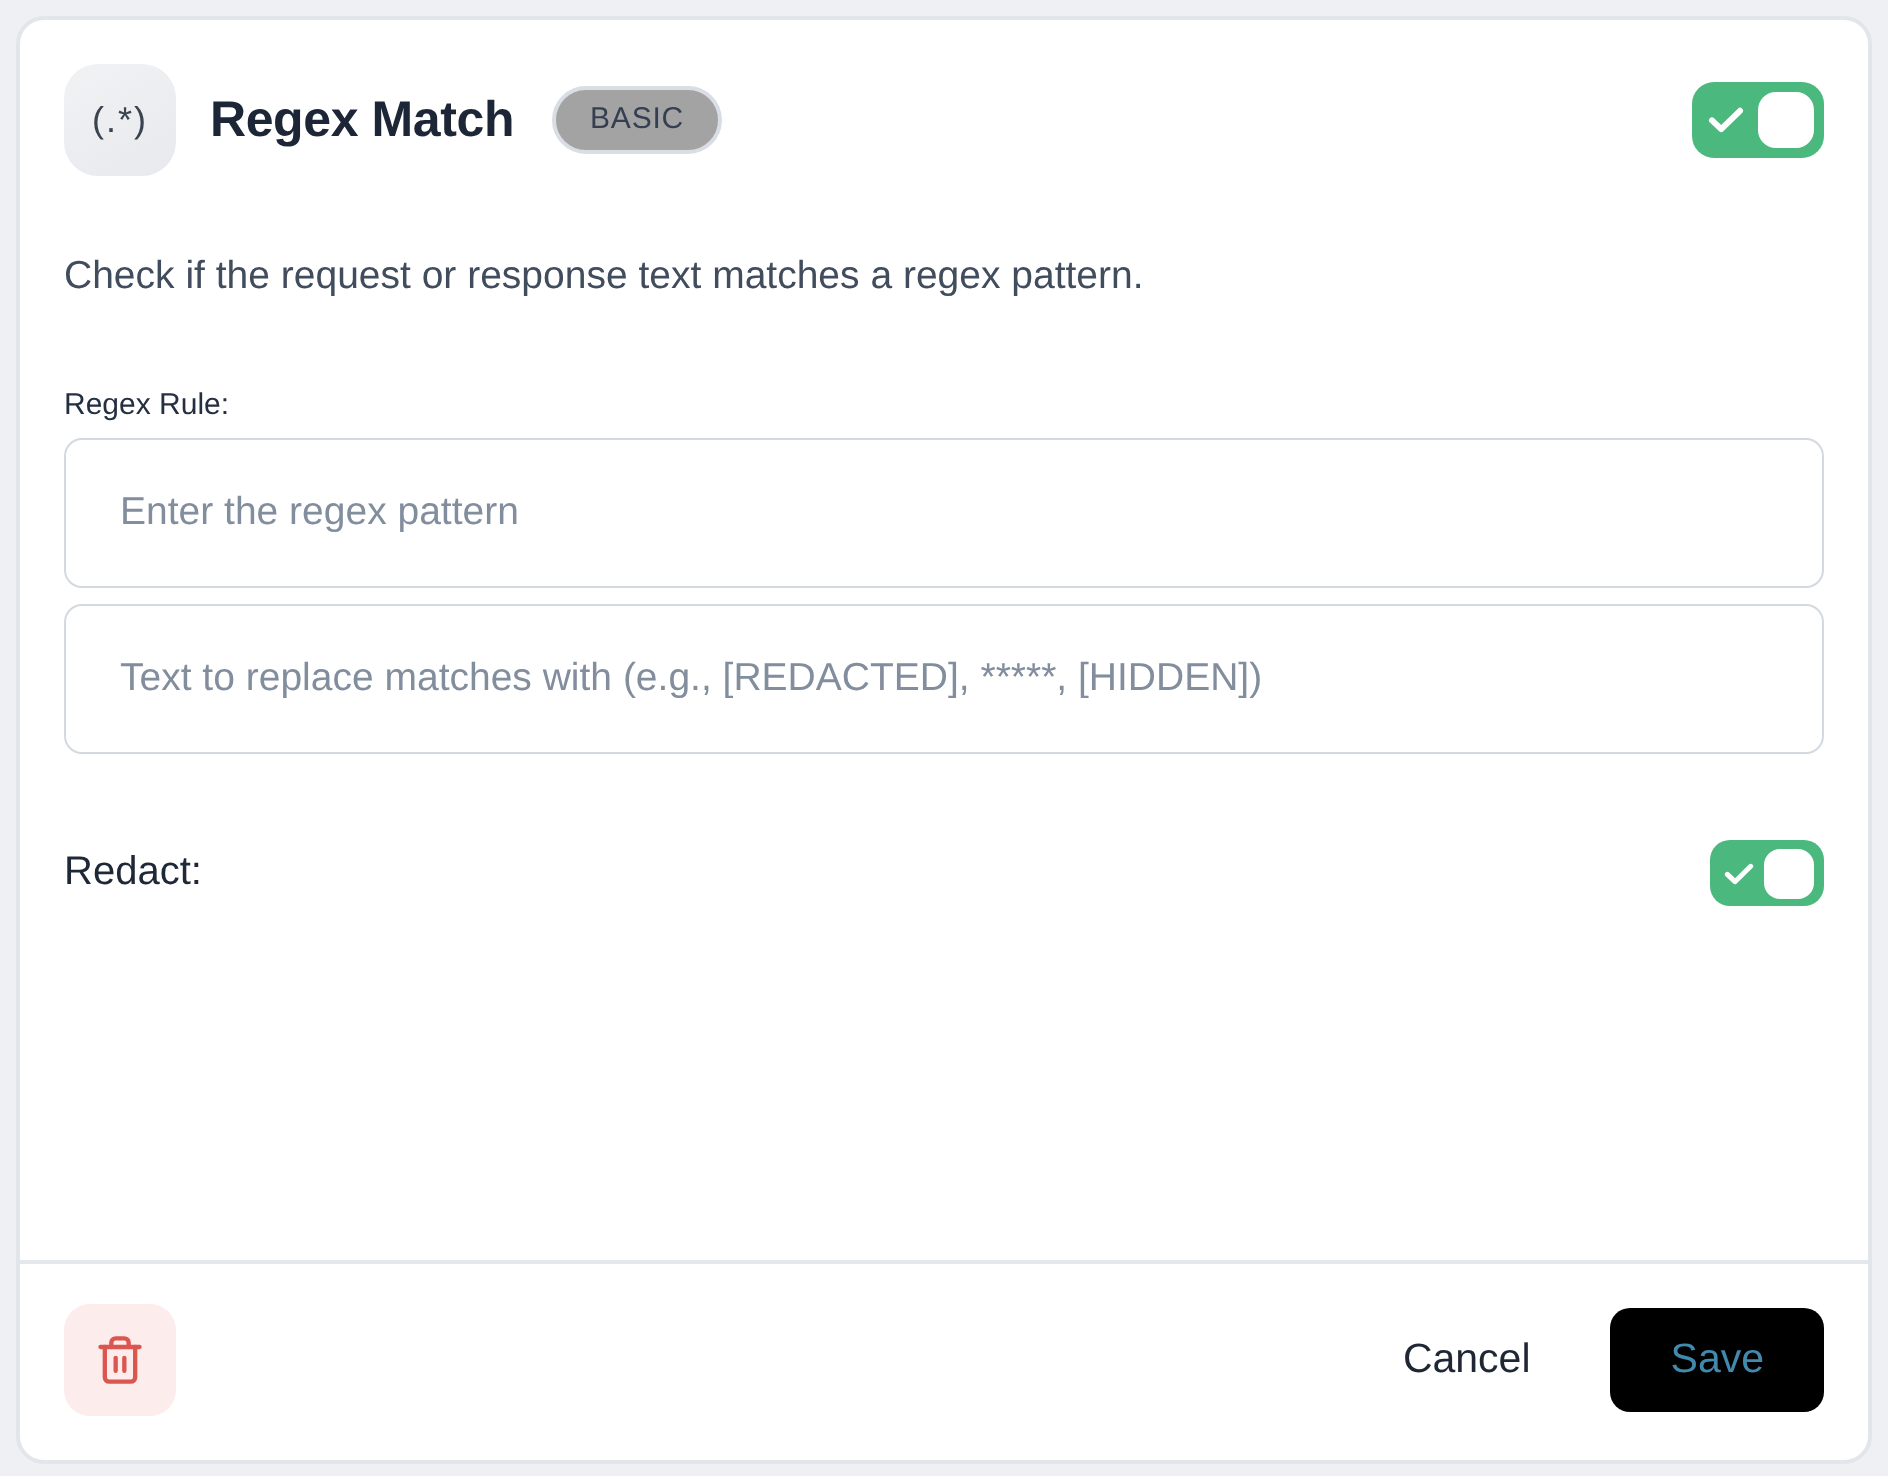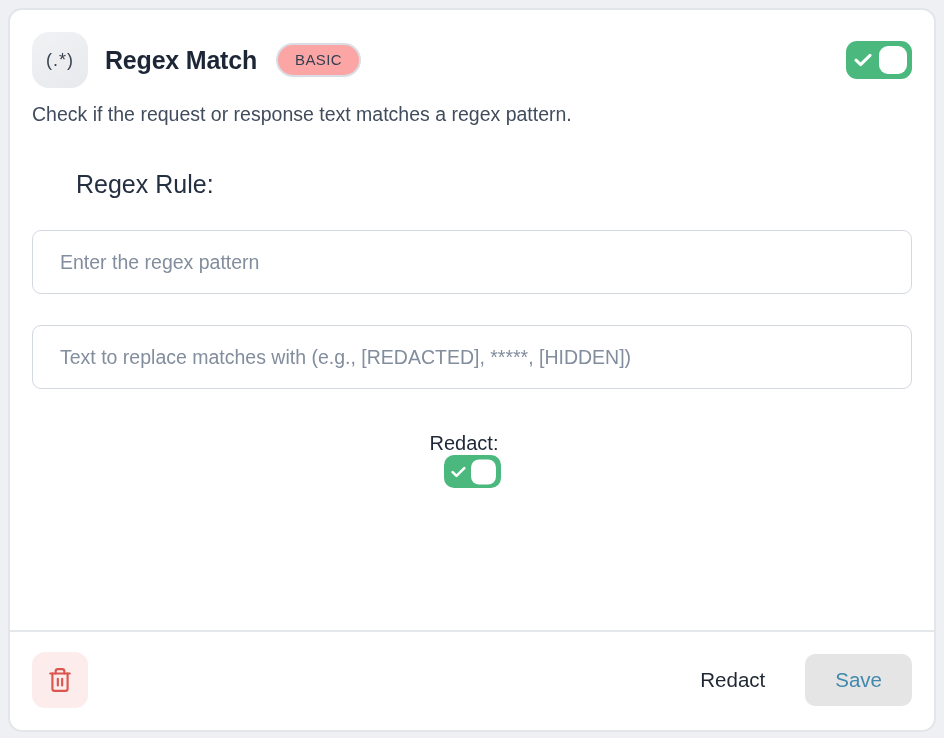--- a/index.html
+++ b/index.html
@@ -33,21 +33,21 @@
   .icon-box{
     width:56px; height:56px; border-radius:17px;
     background:linear-gradient(150deg,#f0f2f4,#e7e9ec);
     display:flex; align-items:center; justify-content:center;
     font-size:18px; letter-spacing:1px; color:#3a4350; font-weight:500;
   }
   .title{ margin-left:17px; font-size:25px; font-weight:700; color:var(--ink); letter-spacing:-0.2px; }
   .badge{
     margin-left:19px; border:2px solid #d9dde4; border-radius:999px;
     padding:6px 17px 7px; font-size:15px; color:#343f51; letter-spacing:0.4px;
-    background:#fca5a5;
+    background:#a3a3a3;
   }
   .toggle{
     position:relative; display:inline-block; cursor:pointer; flex:none;
     border:none;
   }
   .toggle.lg{ width:66px; height:38px; border-radius:11px; }
   .toggle.sm{ width:57px; height:33px; border-radius:10px; }
   .toggle[data-state="on"]{ background:var(--toggle-on); }
   .toggle[data-state="off"]{ background:var(--toggle-off); }
   .knob{
@@ -58,53 +58,53 @@
   .sm .knob{ width:25px; height:25px; border-radius:8px; }
   .toggle[data-state="on"] .knob{ right:5px; }
   .toggle[data-state="off"] .knob{ left:4px; box-shadow:0 1px 2px rgba(30,40,60,.10); }
   .check{
     position:absolute; top:50%; transform:translateY(-50%);
     display:flex; align-items:center;
   }
   .lg .check{ left:8px; }
   .sm .check{ left:7px; }
   .header .toggle{ margin-left:auto; }
-  .description{ margin-top:15px; font-size:19.5px; color:var(--muted); }
-  .field-label{ margin-top:44px; font-size:25px; color:var(--label);margin-left:44px; }
+  .description{ margin-top:39px; font-size:19.5px; color:var(--muted); }
+  .field-label{ margin-top:44px; font-size:15px; color:var(--label); }
   .field-label.second{ margin-top:33px; }
   .text-input{
-    display:block; margin-top:31px; width:100%; height:64px;
+    display:block; margin-top:8px; width:100%; height:75px;
     border:1.5px solid var(--border); border-radius:9px;
     padding:0 27px; font-size:19.5px; color:var(--label);
     font-family:"Liberation Sans", sans-serif; background:#fff; outline:none;
   }
   .text-input::placeholder{ color:var(--placeholder); }
   .toggle-row{
-    display:flex; align-items:center; justify-content:space-between;flex-direction:column;
+    display:flex; align-items:center; justify-content:space-between;
   }
   .toggle-row.first{ margin-top:43px; }
   .toggle-row.second{ margin-top:55px; }
   .toggle-row .row-label{ font-size:20px; color:#1f2836; padding-right:16px; }
   .footer{
     border-top:2px solid #e4e7ec;
     display:flex; align-items:center;
     padding:20px 22px 22px;
   }
   .delete-btn{
     width:56px; height:56px; border-radius:13px; background:#fdecec;
     display:flex; align-items:center; justify-content:center;
     border:none; cursor:pointer;
   }
   .cancel-btn{
     margin-left:auto; background:none; border:none; cursor:pointer;
     font-family:"Liberation Sans", sans-serif;
     font-size:20.5px; color:#1f2734; padding:12px 18px; margin-right:22px;
   }
   .save-btn{
-    background:#e5e5e5; border:none; cursor:pointer; border-radius:10px;
+    background:#000000; border:none; cursor:pointer; border-radius:10px;
     font-family:"Liberation Sans", sans-serif;
     font-size:20.5px; font-weight:500; color:#4189ad;
     padding:14px 30px;
   }
 </style>
 </head>
 <body>
 
 <div class="card">
   <div class="main">
@@ -152,16 +152,16 @@
       <span style="display:flex;">
         <svg width="26" height="26" viewBox="0 0 24 24" fill="none" stroke="#da564f" stroke-width="2" stroke-linecap="round" stroke-linejoin="round">
           <path d="M3 6h18"></path>
           <path d="M19 6v14a2 2 0 0 1-2 2H7a2 2 0 0 1-2-2V6"></path>
           <path d="M8 6V4a2 2 0 0 1 2-2h4a2 2 0 0 1 2 2v2"></path>
           <line x1="10" y1="11" x2="10" y2="17"></line>
           <line x1="14" y1="11" x2="14" y2="17"></line>
         </svg>
       </span>
     </button>
-    <button class="cancel-btn">Redact</button>
+    <button class="cancel-btn">Cancel</button>
     <button class="save-btn">Save</button>
   </div>
 </div>
 
 </body></html>

